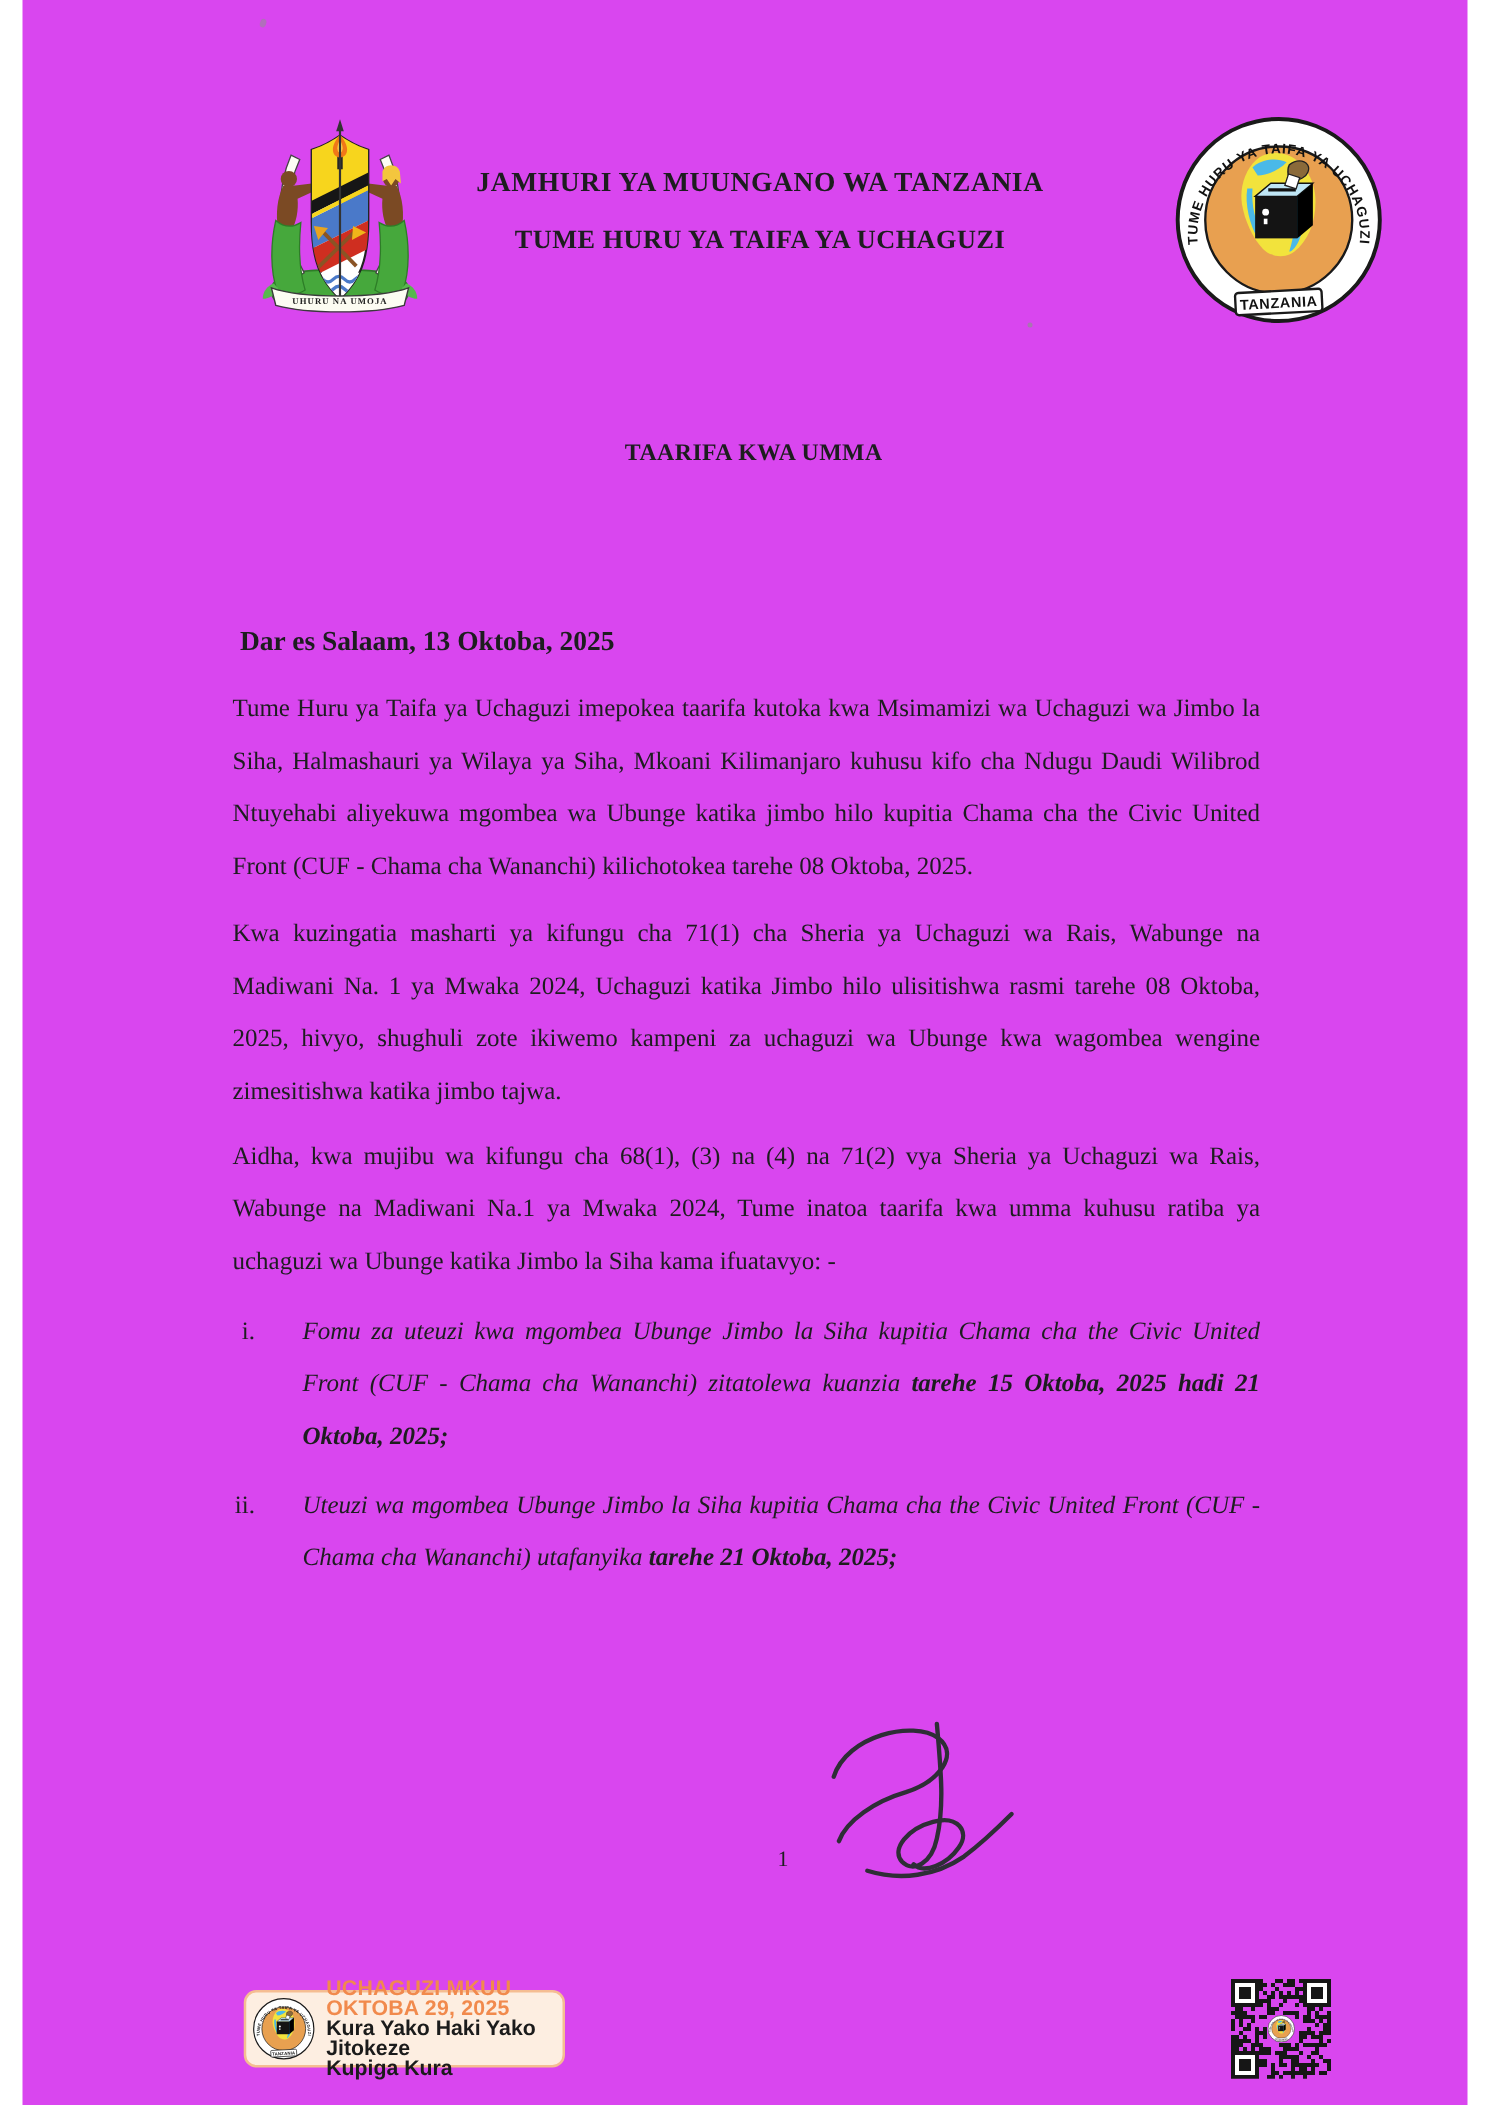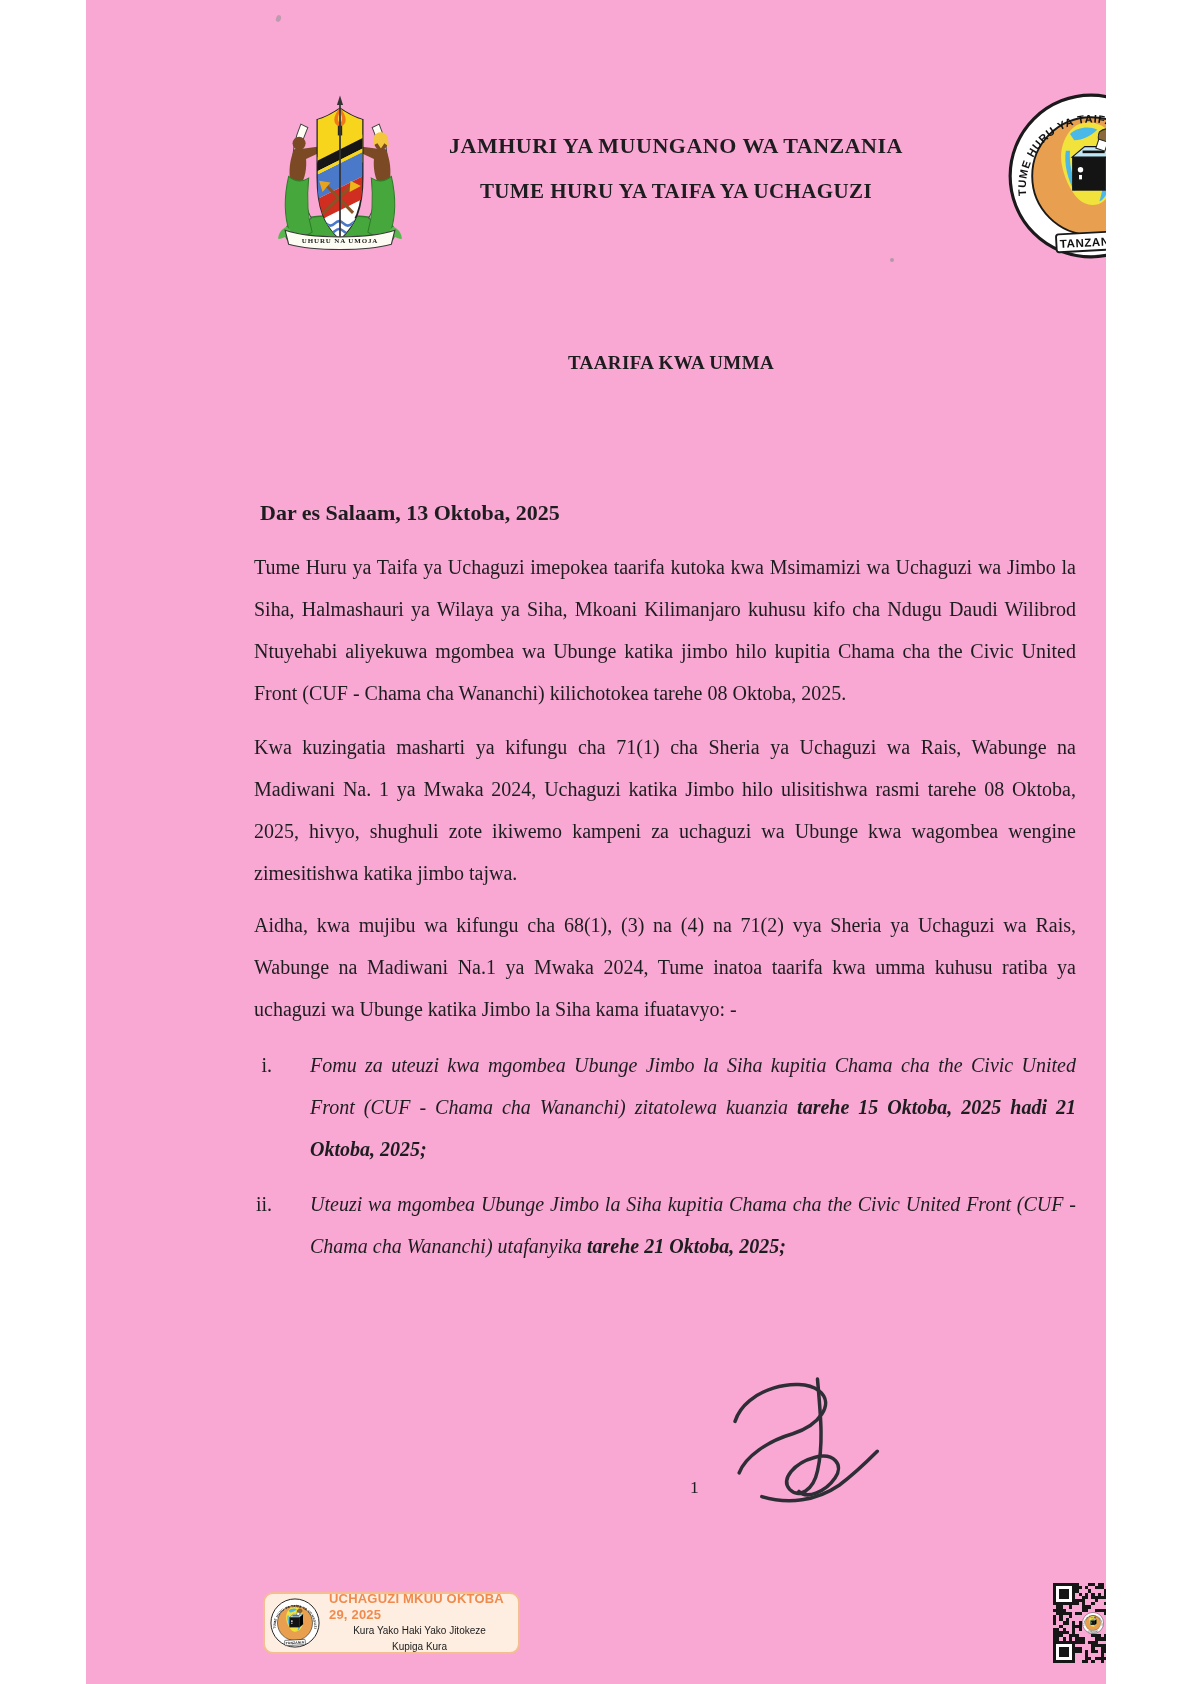--- a/index.html
+++ b/index.html
@@ -1,18 +1,18 @@
 <!DOCTYPE html>
 <html style="--ink: #1d1d1f; --badge-accent: #f18a4d; --badge-border: #f5bd92; --badge-bg: #fdeee1; --seal-orange: #e8a050; --seal-yellow: #f2e33c; --seal-blue: #4ab9e8; --coat-green: #46a83c;"><head>
 <meta charset="utf-8">
 <style>
   html,body { margin:0; padding:0; background:#ffffff; }
   .page {
-    position:relative; width:1020px; height:1684px; margin:0 auto;
-    background:#f9a8d4; overflow:hidden;
+    position:relative; width:1156px; height:1684px; margin:0 auto;
+    background:#d946ef; overflow:hidden;
     font-family:"Liberation Serif", serif; color:var(--ink, #1d1d1f);
   }
   
   .coat { position:absolute; left:180px; top:90px; width:148px; height:164px; }
   .head-text { position:absolute; left:310px; top:132px; width:560px; text-align:center; }
   .head-line1 { font-size:22px; font-weight:bold; letter-spacing:.5px; line-height:28px; }
   .head-line2 { font-size:21px; font-weight:bold; letter-spacing:.4px; margin-top:17px; line-height:28px; }
   .seal { position:absolute; left:921px; top:92px; width:168px; height:168px; }
 
   
@@ -38,22 +38,22 @@
   .signature { position:absolute; left:630px; top:1376px; width:170px; height:134px; }
   .page-num { position:absolute; left:604px; top:1477px; font-size:17.5px; }
 
   
   .badge { position:absolute; left:177px; top:1592px; width:257px; height:62px; box-sizing:border-box;
            background:var(--badge-bg,#fdeee1); border:2px solid var(--badge-border,#f5bd92);
            border-radius:10px; display:flex; align-items:center; padding:0 8px 0 5px;
            font-family:"Liberation Sans", sans-serif; }
   .badge-logo { width:50px; height:50px; flex:none; }
   .badge-textblock { margin-left:9px; }
-  .badge-l1 { color:var(--badge-accent,#f18a4d); font-weight:bold; font-size:13px; line-height:16px; letter-spacing:.2px; }
-  .badge-l2 { color:#1b1b1b; font-weight:normal; font-size:10px; line-height:16px;text-align:center; }
+  .badge-l1 { color:var(--badge-accent,#f18a4d); font-weight:bold; font-size:17px; line-height:16px; letter-spacing:.2px; }
+  .badge-l2 { color:#1b1b1b; font-weight:bold; font-size:17px; line-height:16px; }
 
   
   .qr-wrap { position:absolute; left:966px; top:1583px; width:82px; height:80px; }
   .qr-svg { position:absolute; left:0; top:0; width:82px; height:80px; shape-rendering:crispEdges; }
   .qr-logo { position:absolute; left:30px; top:29px; width:22px; height:22px; }
 
   
   .speck { position:absolute; background:#8f8f8f; border-radius:50%; }
   .s1 { left:190px; top:15px; width:5px; height:7px; opacity:.55; transform:rotate(18deg); }
   .s2 { left:804px; top:258px; width:4px; height:4px; opacity:.65; }

